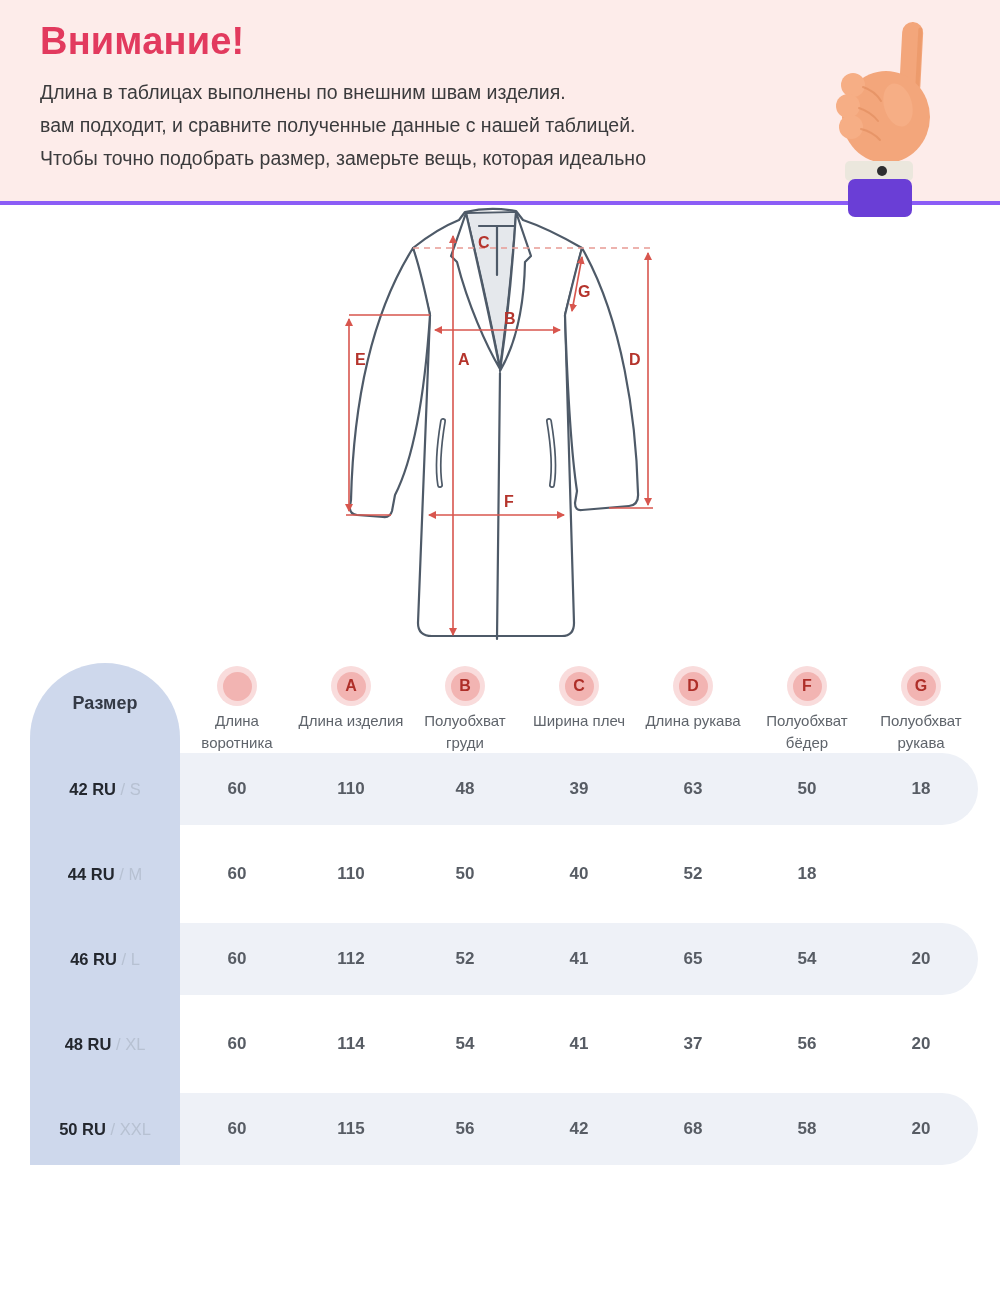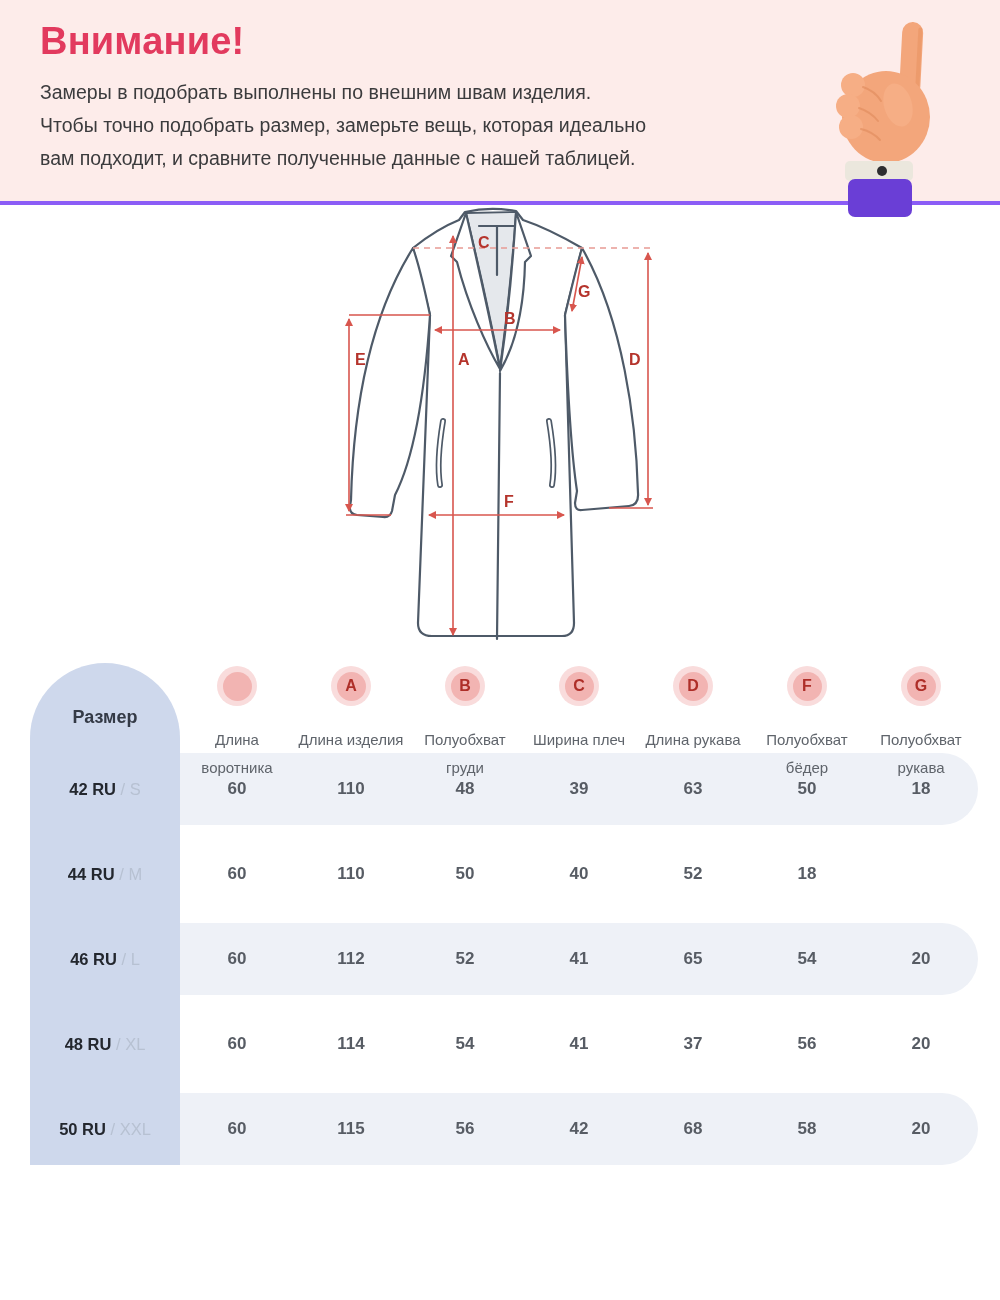--- a/index.html
+++ b/index.html
@@ -61,37 +61,37 @@
   .badge{
     width:40px;height:40px;border-radius:50%;background:var(--badge-outer);
     display:flex;align-items:center;justify-content:center;flex:0 0 auto;
   }
   .badge i{
     width:29px;height:29px;border-radius:50%;background:var(--badge-inner);
     display:flex;align-items:center;justify-content:center;
     font-style:normal;font-weight:700;font-size:16px;color:var(--badge-letter);
   }
   .col-label{
-    margin-top:20px;font-size:15px;line-height:28px;color:var(--header-gray);text-align:center;
+    margin-top:4px;font-size:15px;line-height:22px;color:var(--header-gray);text-align:center;
   }
   .trow .cell{height:72px;}
   .val{font-size:17px;color:var(--num-gray);font-weight:bold;}
   .size-cell{font-size:16.5px;white-space:pre;}
   .size-ru{font-weight:700;color:var(--size-bold);}
   .size-sep,.size-int{color:var(--size-light);font-weight:400;}
 </style>
 </head>
 <body>
 
 <header class="notice">
   <h1>Внимание!</h1>
   <div class="lines">
-    <div>Замеры в подобрать выполнены по внешним швам изделия.</div>
+    <div>Длина в таблицах выполнены по внешним швам изделия.</div>
+    <div>вам подходит, и сравните полученные данные с нашей таблицей.</div>
     <div>Чтобы точно подобрать размер, замерьте вещь, которая идеально</div>
-    <div>вам подходит, и сравните полученные данные с нашей таблицей.</div>
   </div>
   <svg class="hand" viewBox="0 0 105 205">
 
     <rect x="66" y="7" width="21" height="75" rx="10.5" fill="var(--hand-skin)" transform="rotate(3 76 40)"></rect>
     <rect x="82" y="12" width="4" height="60" rx="2" fill="#e89260" opacity="0.55" transform="rotate(3 76 40)"></rect>
 
     <ellipse cx="51" cy="102" rx="44" ry="46" fill="var(--hand-skin)"></ellipse>
 
     <circle cx="18" cy="70" r="12" fill="var(--hand-skin2)"></circle>
     <circle cx="13" cy="91" r="12" fill="var(--hand-skin2)"></circle>

